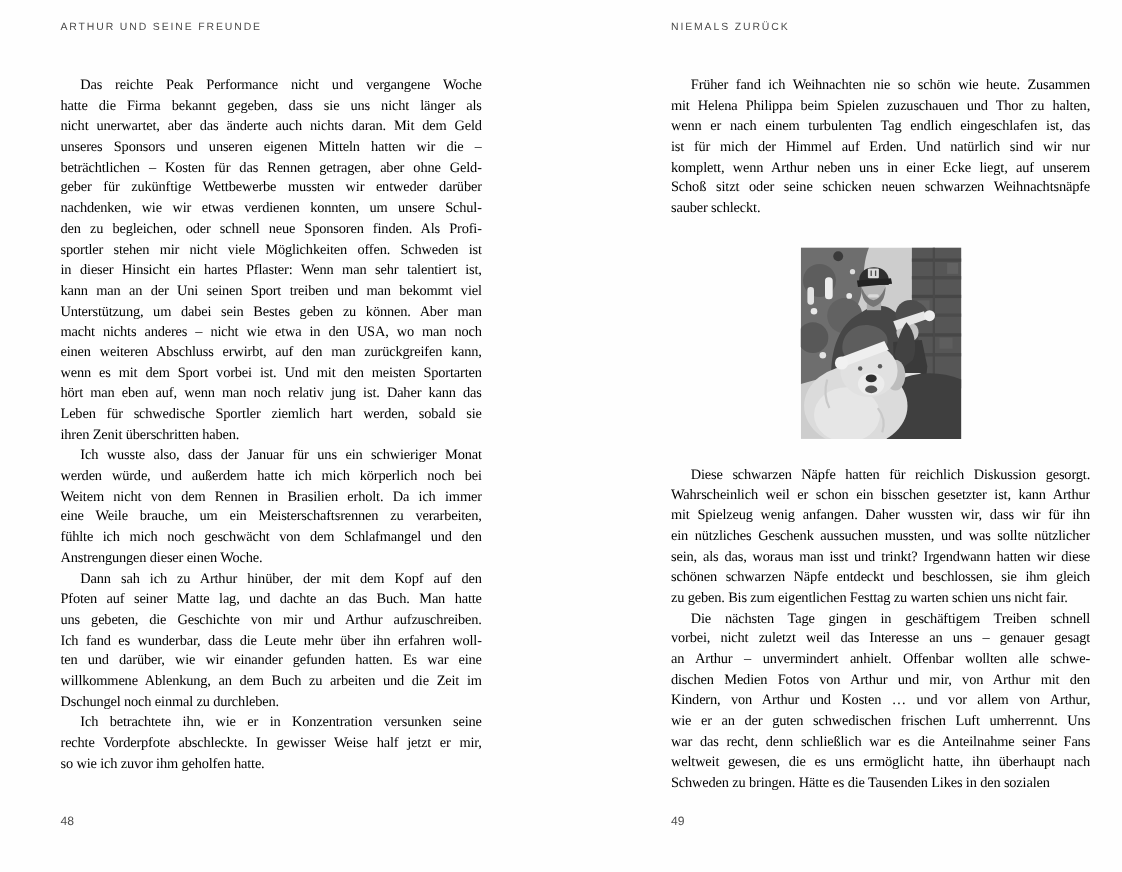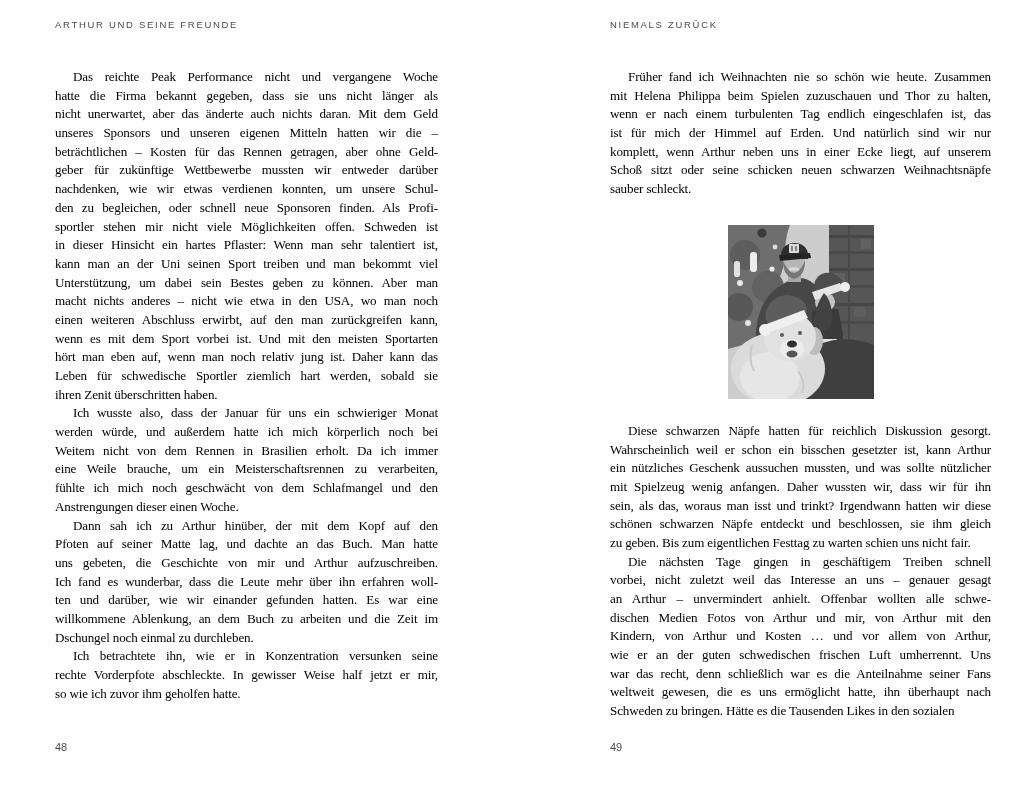--- a/index.html
+++ b/index.html
@@ -202,22 +202,22 @@
             <path d="M24,120 Q20,134 26,146" stroke="#c9c9c9" stroke-width="2" fill="none"></path>
             <path d="M70,146 Q78,156 74,168" stroke="#c9c9c9" stroke-width="2" fill="none"></path>
           </g>
         </svg>
       </div>
 
       <div>
           <div>
             <div class="line first">Diese schwarzen Näpfe hatten für reichlich Diskussion gesorgt.</div>
             <div class="line">Wahrscheinlich weil er schon ein bisschen gesetzter ist, kann Arthur</div>
+            <div class="line">mit Spielzeug wenig anfangen. Daher wussten wir, dass wir für ihn</div>
             <div class="line">ein nützliches Geschenk aussuchen mussten, und was sollte nützlicher</div>
-            <div class="line">mit Spielzeug wenig anfangen. Daher wussten wir, dass wir für ihn</div>
             <div class="line">sein, als das, woraus man isst und trinkt? Irgendwann hatten wir diese</div>
             <div class="line">schönen schwarzen Näpfe entdeckt und beschlossen, sie ihm gleich</div>
             <div class="line last">zu geben. Bis zum eigentlichen Festtag zu warten schien uns nicht fair.</div>
           </div>
           <div>
             <div class="line first">Die nächsten Tage gingen in geschäftigem Treiben schnell</div>
             <div class="line">vorbei, nicht zuletzt weil das Interesse an uns – genauer gesagt</div>
             <div class="line">an Arthur – unvermindert anhielt. Offenbar wollten alle schwe-</div>
             <div class="line">dischen Medien Fotos von Arthur und mir, von Arthur mit den</div>
             <div class="line">Kindern, von Arthur und Kosten … und vor allem von Arthur,</div>

